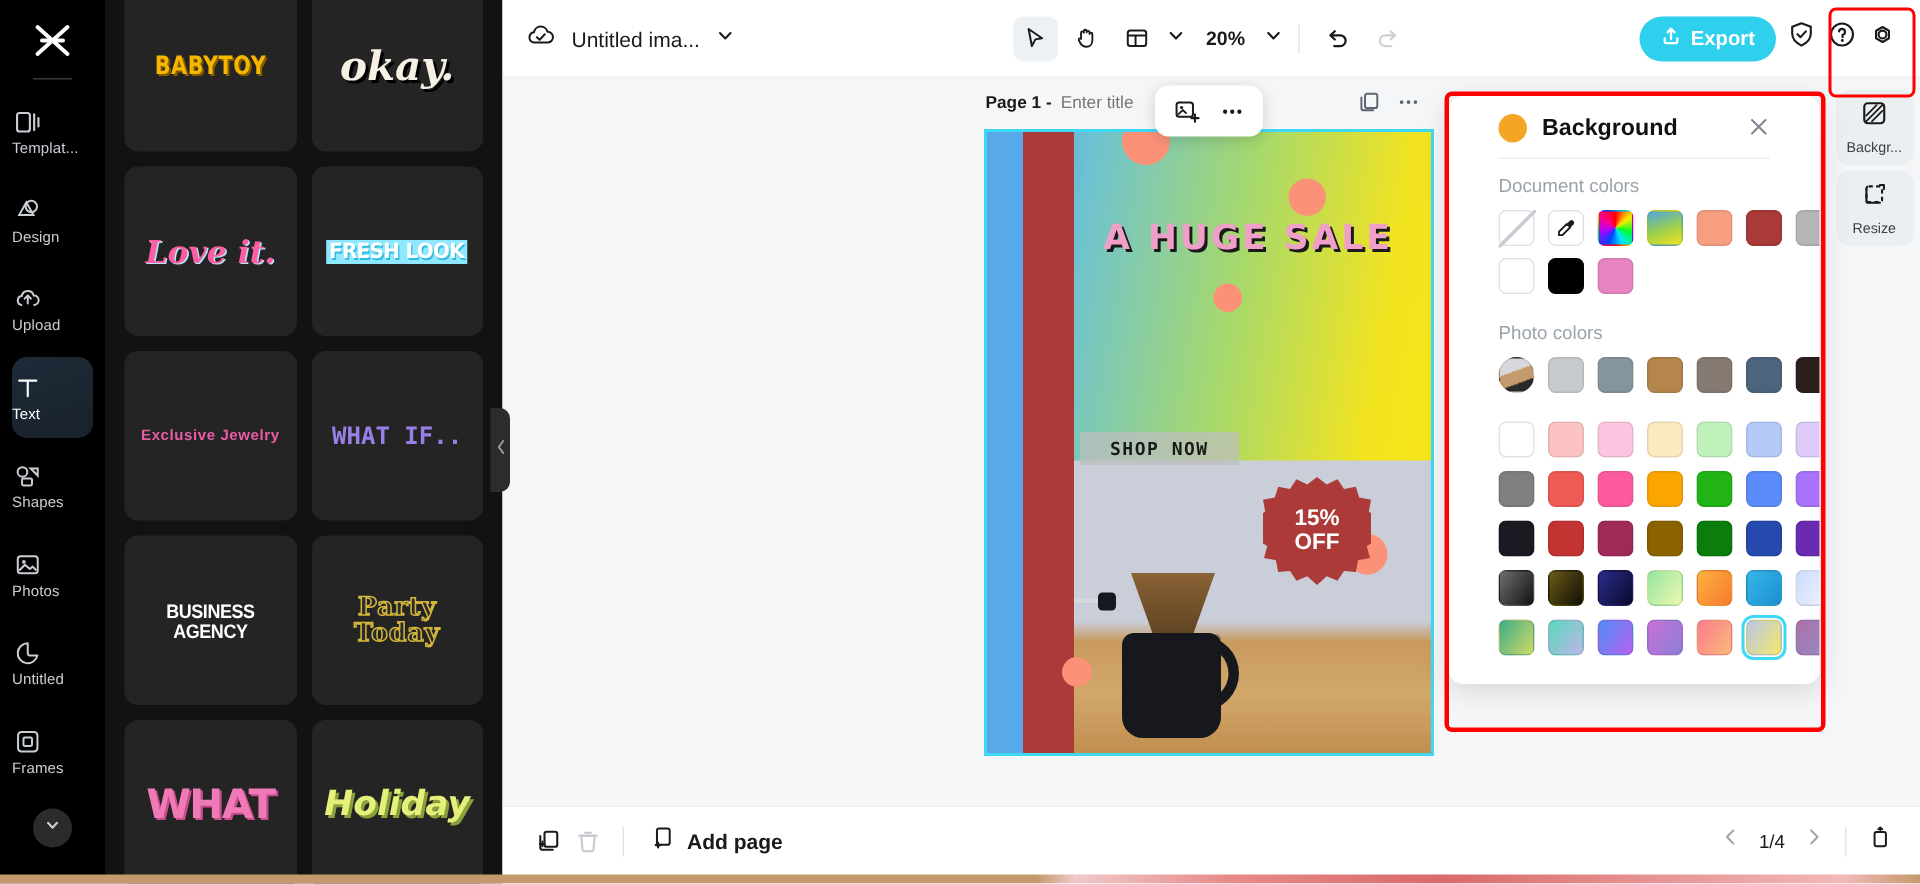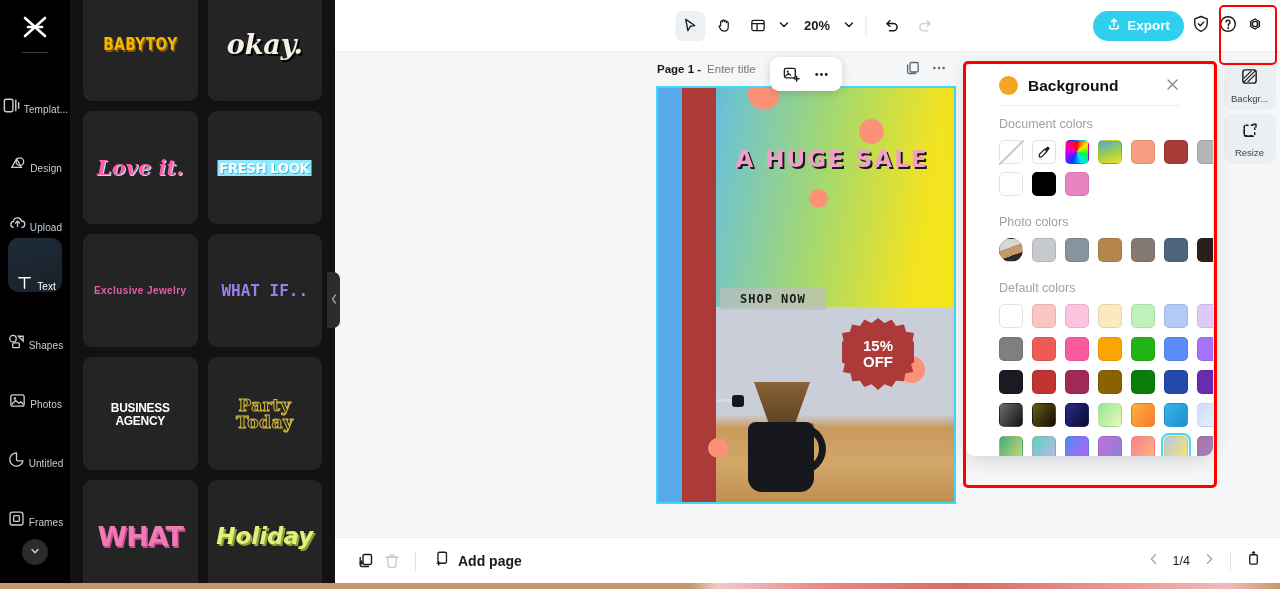--- a/index.html
+++ b/index.html
@@ -15,21 +15,21 @@
   .rail {
     position: absolute; left: 0; top: 0; width: 70px; height: 589px;
     background: #000000;
     display: flex; flex-direction: column; align-items: center;
     padding-top: 10px;
   }
   .rail-logo { width: 40px; height: 34px; display: flex; align-items: center; justify-content: center; margin-bottom: 4px;}
   .rail-div { width: 26px; height: 1px; background: #3a3a3a; margin: 4px 0 8px 0; }
   .rail-item {
     width: 54px; height: 54px; border-radius: 10px;
-    display: flex; flex-direction: row; align-items: flex-end; justify-content: center;
+    display: flex; flex-direction: column; align-items: flex-start; justify-content: center;
     gap: 3px; margin-bottom: 5px; cursor: pointer;
   }
   .rail-item.active { background: linear-gradient(160deg, #1d2b38, #19212b); }
   .rail-item .ic { width: 20px; height: 20px; display:flex; align-items:center; justify-content:center; }
   .rail-item .lb { font-size: 10px; color: #c9ced4; letter-spacing: .1px; white-space: nowrap; }
   .rail-item.active .lb { color: #fff; }
   .rail-more {
     width: 26px; height: 26px; border-radius: 50%; background: #2b2b2b;
     display: flex; align-items: center; justify-content: center; margin-top: 6px; cursor: pointer;
   }
@@ -368,20 +368,34 @@
 
   <div class="collapse-handle">
     <span>
       <svg width="8" height="12" viewBox="0 0 8 12">
           <path d="M5.5 2 L2.5 6 L5.5 10" stroke="#9aa0a6" stroke-width="1.3" fill="none" stroke-linecap="round" stroke-linejoin="round"></path>
         </svg>
     </span>
   </div>
 
   <div class="topbar">
+    <div class="tb-left">
+      <span>
+        <svg width="21" height="21" viewBox="0 0 22 22">
+            <path d="M6 16 A3.6 3.6 0 0 1 6.3 8.9 A4.8 4.8 0 0 1 15.7 8.6 A3.5 3.5 0 0 1 16 16 Z" stroke="#1a1a1a" stroke-width="1.4" fill="none" stroke-linejoin="round"></path>
+            <path d="M8.3 12.4 L10.2 14.2 L13.8 10.3" stroke="#1a1a1a" stroke-width="1.4" fill="none" stroke-linecap="round" stroke-linejoin="round"></path>
+          </svg>
+      </span>
+      <span class="doc-title">Untitled ima...</span>
+      <span>
+        <svg width="13" height="13" viewBox="0 0 13 13">
+            <path d="M3 5 L6.5 8.6 L10 5" stroke="#1a1a1a" stroke-width="1.4" fill="none" stroke-linecap="round" stroke-linejoin="round"></path>
+          </svg>
+      </span>
+    </div>
 
     <div class="tb-center">
       <div class="tool-btn sel">
         <svg width="17" height="17" viewBox="0 0 18 18">
             <path d="M4.5 2.5 L14 9 L9.3 9.8 L6.8 14.5 Z" stroke="#1a1a1a" stroke-width="1.4" fill="none" stroke-linejoin="round"></path>
           </svg>
       </div>
       <div class="tool-btn">
         <svg width="17" height="17" viewBox="0 0 18 18">
             <path d="M5.5 9.5 V5.2 a1 1 0 0 1 2 0 V4 a1 1 0 0 1 2 0 v.8 a1 1 0 0 1 2 0 V6 a1 1 0 0 1 2 0 v4.6 c0 2.6-1.8 4.4-4.2 4.4 -2.4 0-3.6-1.2-4.4-2.8 L4 10.4 a1 1 0 0 1 1.5-1.2 z" stroke="#1a1a1a" stroke-width="1.3" fill="none" stroke-linejoin="round"></path>
@@ -590,21 +604,20 @@
       <div class="sw" style="background:#c6cace;"></div>
       <div class="sw" style="background:#84959f;"></div>
       <div class="sw" style="background:#b5854e;"></div>
       <div class="sw" style="background:#857a72;"></div>
       <div class="sw" style="background:#4c647c;"></div>
       <div class="sw" style="background:#2a1f1b;"></div>
     </div>
 
     <div class="sec-gap"></div>
 
-    <div class="sec-title">Default colors</div>
     <div class="grid7">
       <div class="sw" style="background:#ffffff;border:1px solid #dfe3e7;"></div>
       <div class="sw" style="background:#fcc3c3;"></div>
       <div class="sw" style="background:#fcc4de;"></div>
       <div class="sw" style="background:#fde9bf;"></div>
       <div class="sw" style="background:#bff2bb;"></div>
       <div class="sw" style="background:#b3caf9;"></div>
       <div class="sw" style="background:#dccbf9;"></div>
 
       <div class="sw" style="background:#7f7f7f;"></div>

